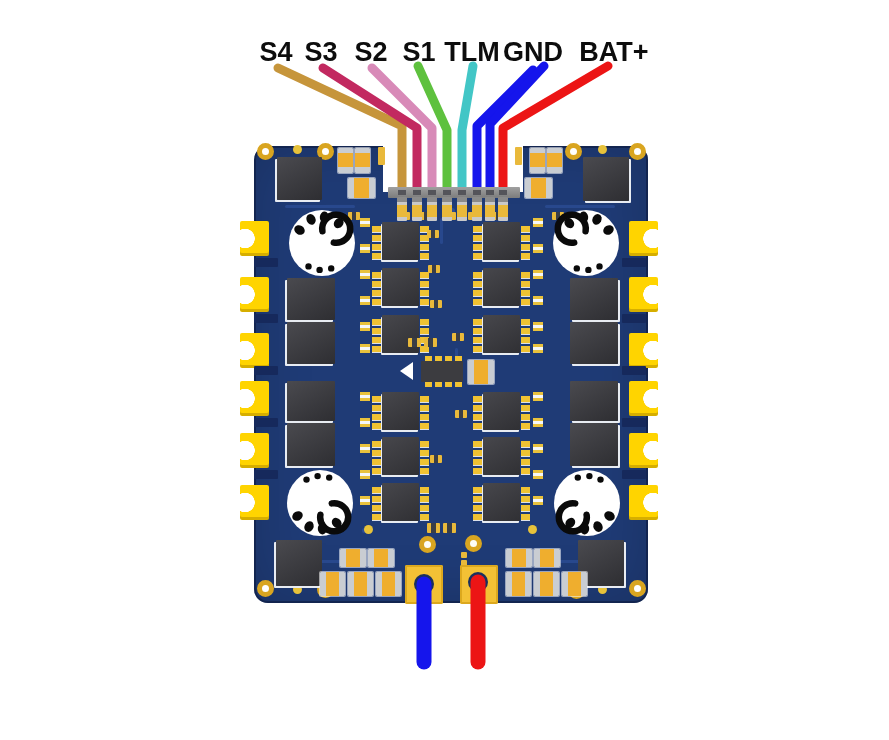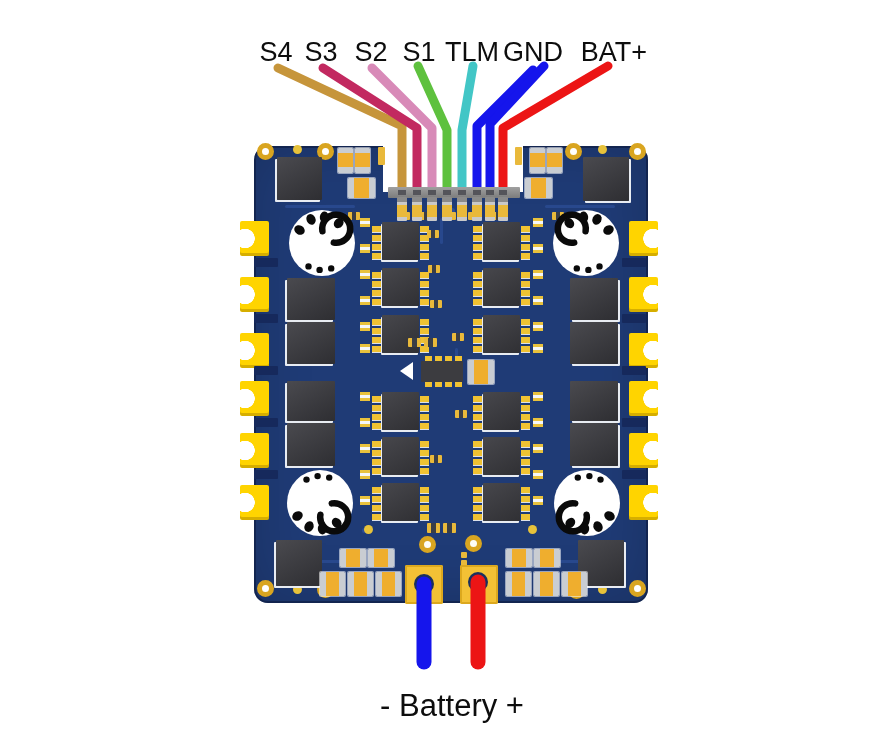--- a/index.html
+++ b/index.html
@@ -1,20 +1,20 @@
 <!DOCTYPE html>
 <html><head>
 <meta charset="utf-8">
 <style>
   html,body{margin:0;padding:0;background:#fff;}
   .canvas{position:relative;width:889px;height:740px;background:#ffffff;
           font-family:"Liberation Sans",sans-serif;overflow:hidden;}
   
   .pin-label{position:absolute;top:37px;transform:translateX(-50%);
-             font-size:27px;font-weight:400;color:#0d0d0d;white-space:nowrap;z-index:40;}
+             font-size:27px;font-weight:700;color:#0d0d0d;white-space:nowrap;z-index:40;}
   .bat-label{position:absolute;left:452px;top:688px;transform:translateX(-50%);
              font-size:31px;font-weight:500;color:#0d0d0d;white-space:nowrap;z-index:40;}
   
   .board{position:absolute;left:254px;top:146px;width:394px;height:457px;
          background:#1f3b76;border-radius:14px;z-index:1;
          box-shadow:inset 0 0 0 2px rgba(8,18,48,.45), inset 0 0 60px rgba(0,0,0,.18);}
   .cutout{position:absolute;left:383px;top:146px;width:140px;height:46px;background:#fff;z-index:5;}
   .tab{position:absolute;width:29px;height:35px;border-radius:2px;z-index:6;
        box-shadow:inset 0 -3px 0 rgba(120,85,0,.3);}
   .tab.l{background:radial-gradient(circle 10px at 5px 50%, #ffffff 0 9.5px, rgba(255,255,255,0) 10px) #ffd400;}
@@ -388,14 +388,13 @@
       <div class="conn-pin" style="left: 457px;"></div>
       <div class="conn-slot" style="left: 473px;"></div>
       <div class="conn-pin" style="left: 472px;"></div>
       <div class="conn-slot" style="left: 486px;"></div>
       <div class="conn-pin" style="left: 485px;"></div>
       <div class="conn-slot" style="left: 499px;"></div>
       <div class="conn-pin" style="left: 498px;"></div>
     </div>
 
   
-  <div class="bat-label">- Battery +</div>
 </div>
 
 </body></html>

